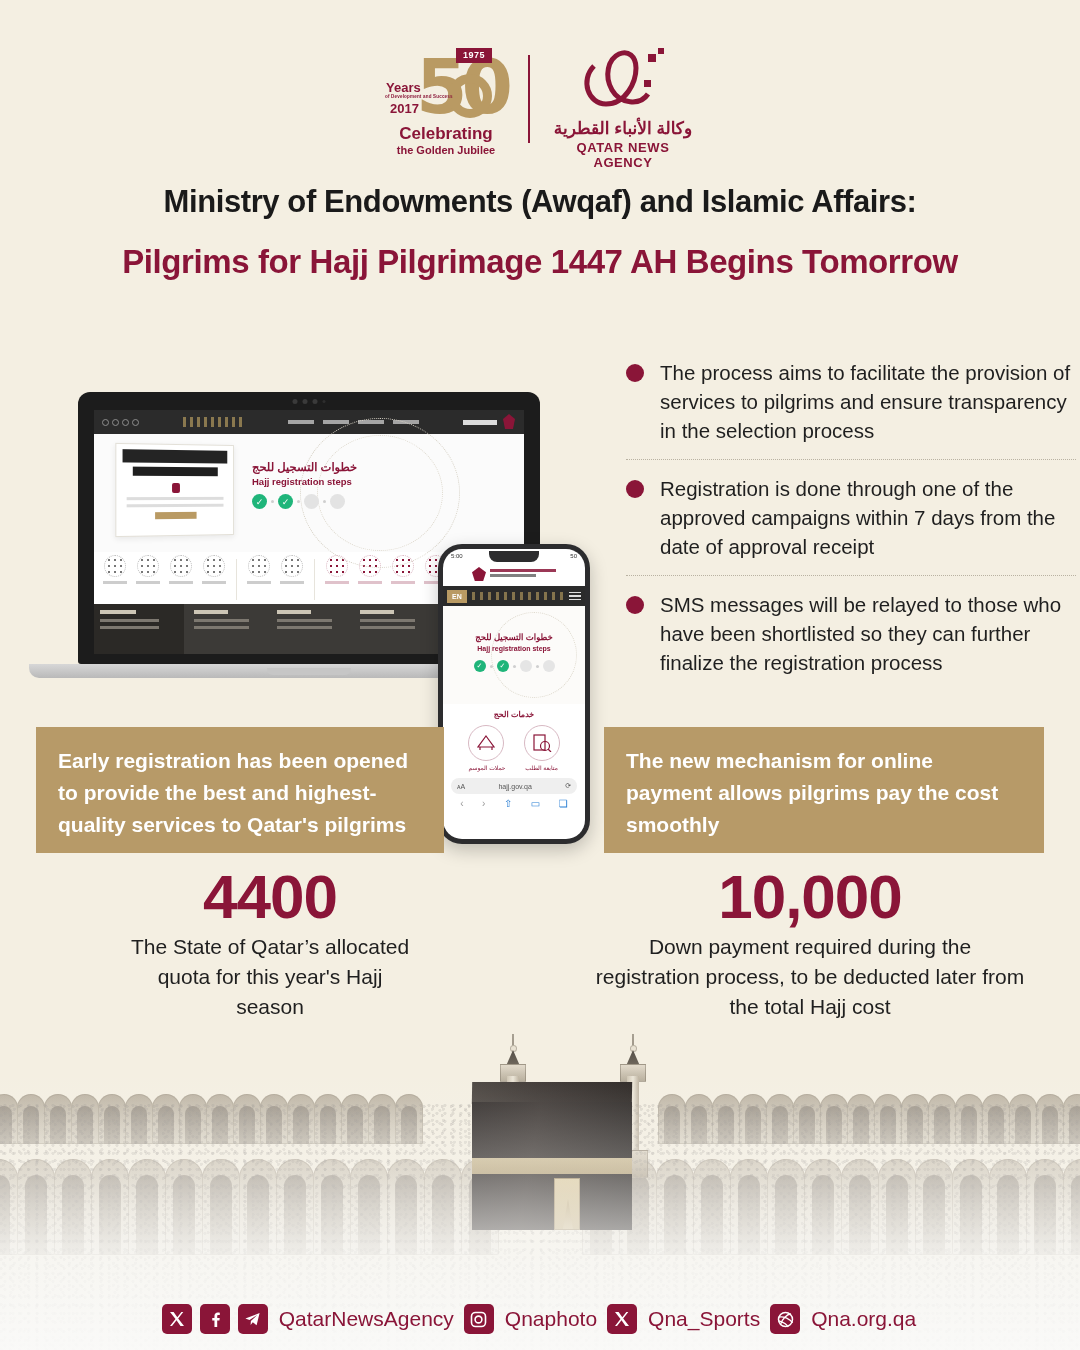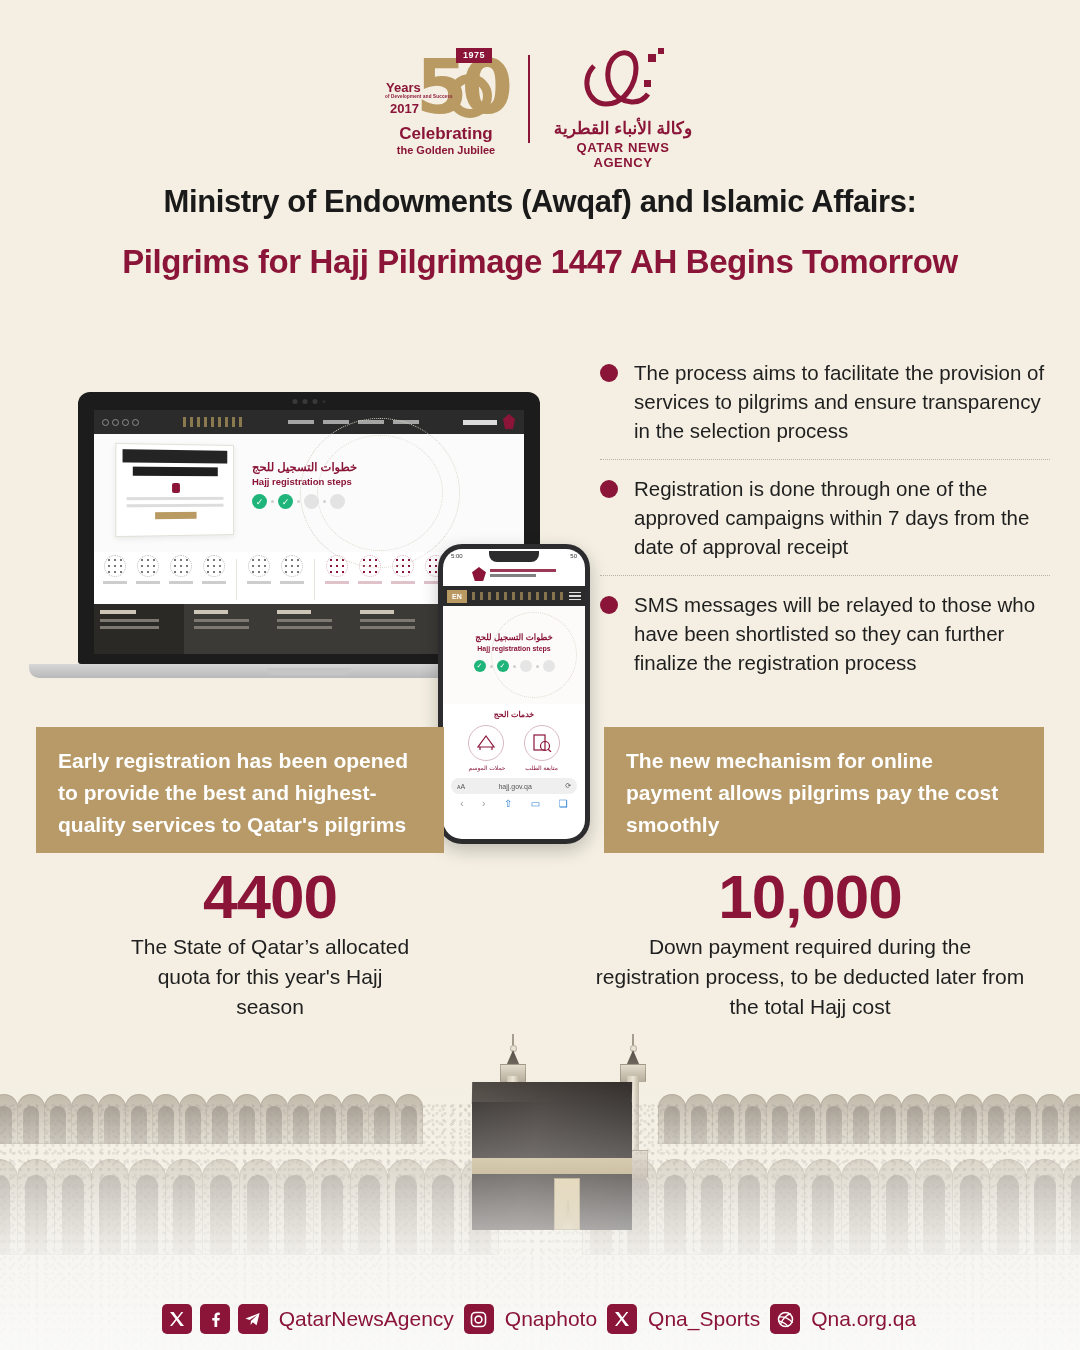--- a/index.html
+++ b/index.html
@@ -344,21 +344,21 @@
 
   
   .goldbox {
     position:absolute; background:#b79a68; color:#fff; z-index: 16;
     padding: 18px 22px; font-size: 21px; font-weight: 700; line-height: 32px;
   }
   .goldbox.left { top: 727px; left: 36px; width: 408px; height: 126px; }
   .goldbox.right { top: 727px; left: 604px; width: 440px; height: 126px; }
 
   
-  .bullets { position:absolute; top: 356px; left: 600px; width: 450px; z-index: 16; }
+  .bullets { position:absolute; top: 356px; left: 626px; width: 450px; z-index: 16; }
   .bullet { display:flex; gap: 16px; padding: 2px 0 12px; }
   .bullet .dot {
     width: 18px; height: 18px; border-radius: 50%; background:#8a1538; flex:0 0 18px; margin-top: 6px;
   }
   .bullet .txt { font-size: 20.5px; line-height: 29px; color:#1f1f1f; }
   .bsep { height: 0; border-top: 1.5px dotted #b9b2a2; margin: 2px 0 12px; }
 
   
   .stats { position:absolute; top: 862px; left:0; width: 1080px; z-index: 16; display:flex; }
   .stat { width: 50%; text-align:center; }

